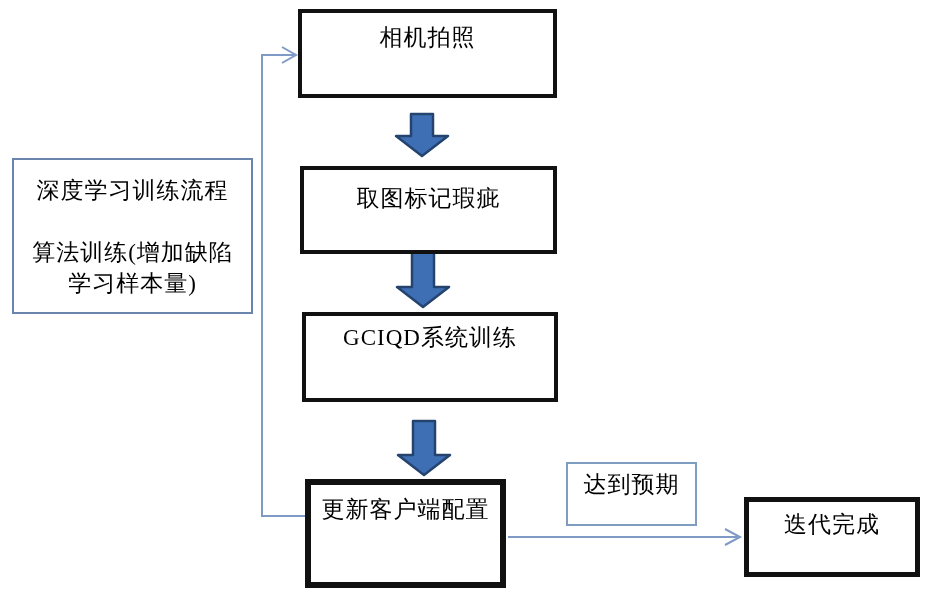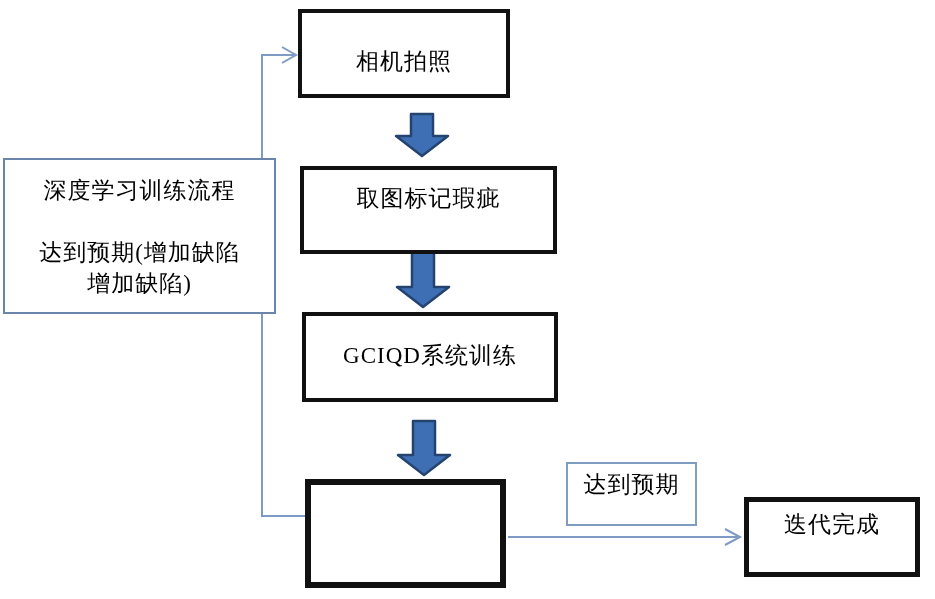--- a/index.html
+++ b/index.html
@@ -29,33 +29,33 @@
     box-sizing: border-box;
     background: #ffffff;
     text-align: center;
     font-size: 23px;
     line-height: 31px;
     letter-spacing: 1px;
   }
   .thick {
     border: 4px solid var(--box-border-black, #111111);
   }
-  .node-camera { left: 298px; top: 9px;  width: 212px; height: 89px; padding-top: 33px; }
+  .node-camera { left: 298px; top: 9px;  width: 259px; height: 89px; padding-top: 9px; }
   .node-mark   { left: 300px; top: 158px; width: 257px; height: 88px; padding-top: 13px; margin-top: 8px; }
-  .node-train  { left: 302px; top: 312px; width: 256px; height: 90px; padding-top: 24px; }
+  .node-train  { left: 302px; top: 312px; width: 256px; height: 90px; padding-top: 6px; }
   .node-update {
     left: 305px; top: 479px; width: 201px; height: 109px;
     border-width: 6px; padding-top: 8px; line-height: 33px;
   }
   .node-done {
     left: 744px; top: 497px; width: 176px; height: 80px;
     border-width: 5px; padding-top: 7px;
   }
   .node-side {
-    left: 3px; top: 158px; width: 273px; height: 156px;
+    left: 12px; top: 158px; width: 241px; height: 156px;
     border: 2px solid var(--thin-box-border, #6b84ab);
     padding-top: 15px;
   }
   .node-expect {
     left: 566px; top: 462px; width: 131px; height: 64px;
     border: 2px solid var(--expect-box-border, #7f9dc1);
     padding-top: 5px;
   }
   .connector {
     fill: none;
@@ -94,27 +94,28 @@
 
   <div class="node thick node-mark">
     <span class="label">取图标记瑕疵</span>
   </div>
 
   <div class="node thick node-train">
     <span class="label">GCIQD系统训练</span>
   </div>
 
   <div class="node thick node-update">
+    <span class="label">更新客户端配置</span>
   </div>
 
   <div class="node node-side">
     <span class="label">深度学习训练流程</span>
     <span class="label">&nbsp;</span>
-    <span class="label">达到预期(增加缺陷</span>
-    <span class="label">增加缺陷)</span>
+    <span class="label">算法训练(增加缺陷</span>
+    <span class="label">学习样本量)</span>
   </div>
 
   <div class="node node-expect">
     <span class="label">达到预期</span>
   </div>
 
   <div class="node thick node-done">
     <span class="label">迭代完成</span>
   </div>
 

